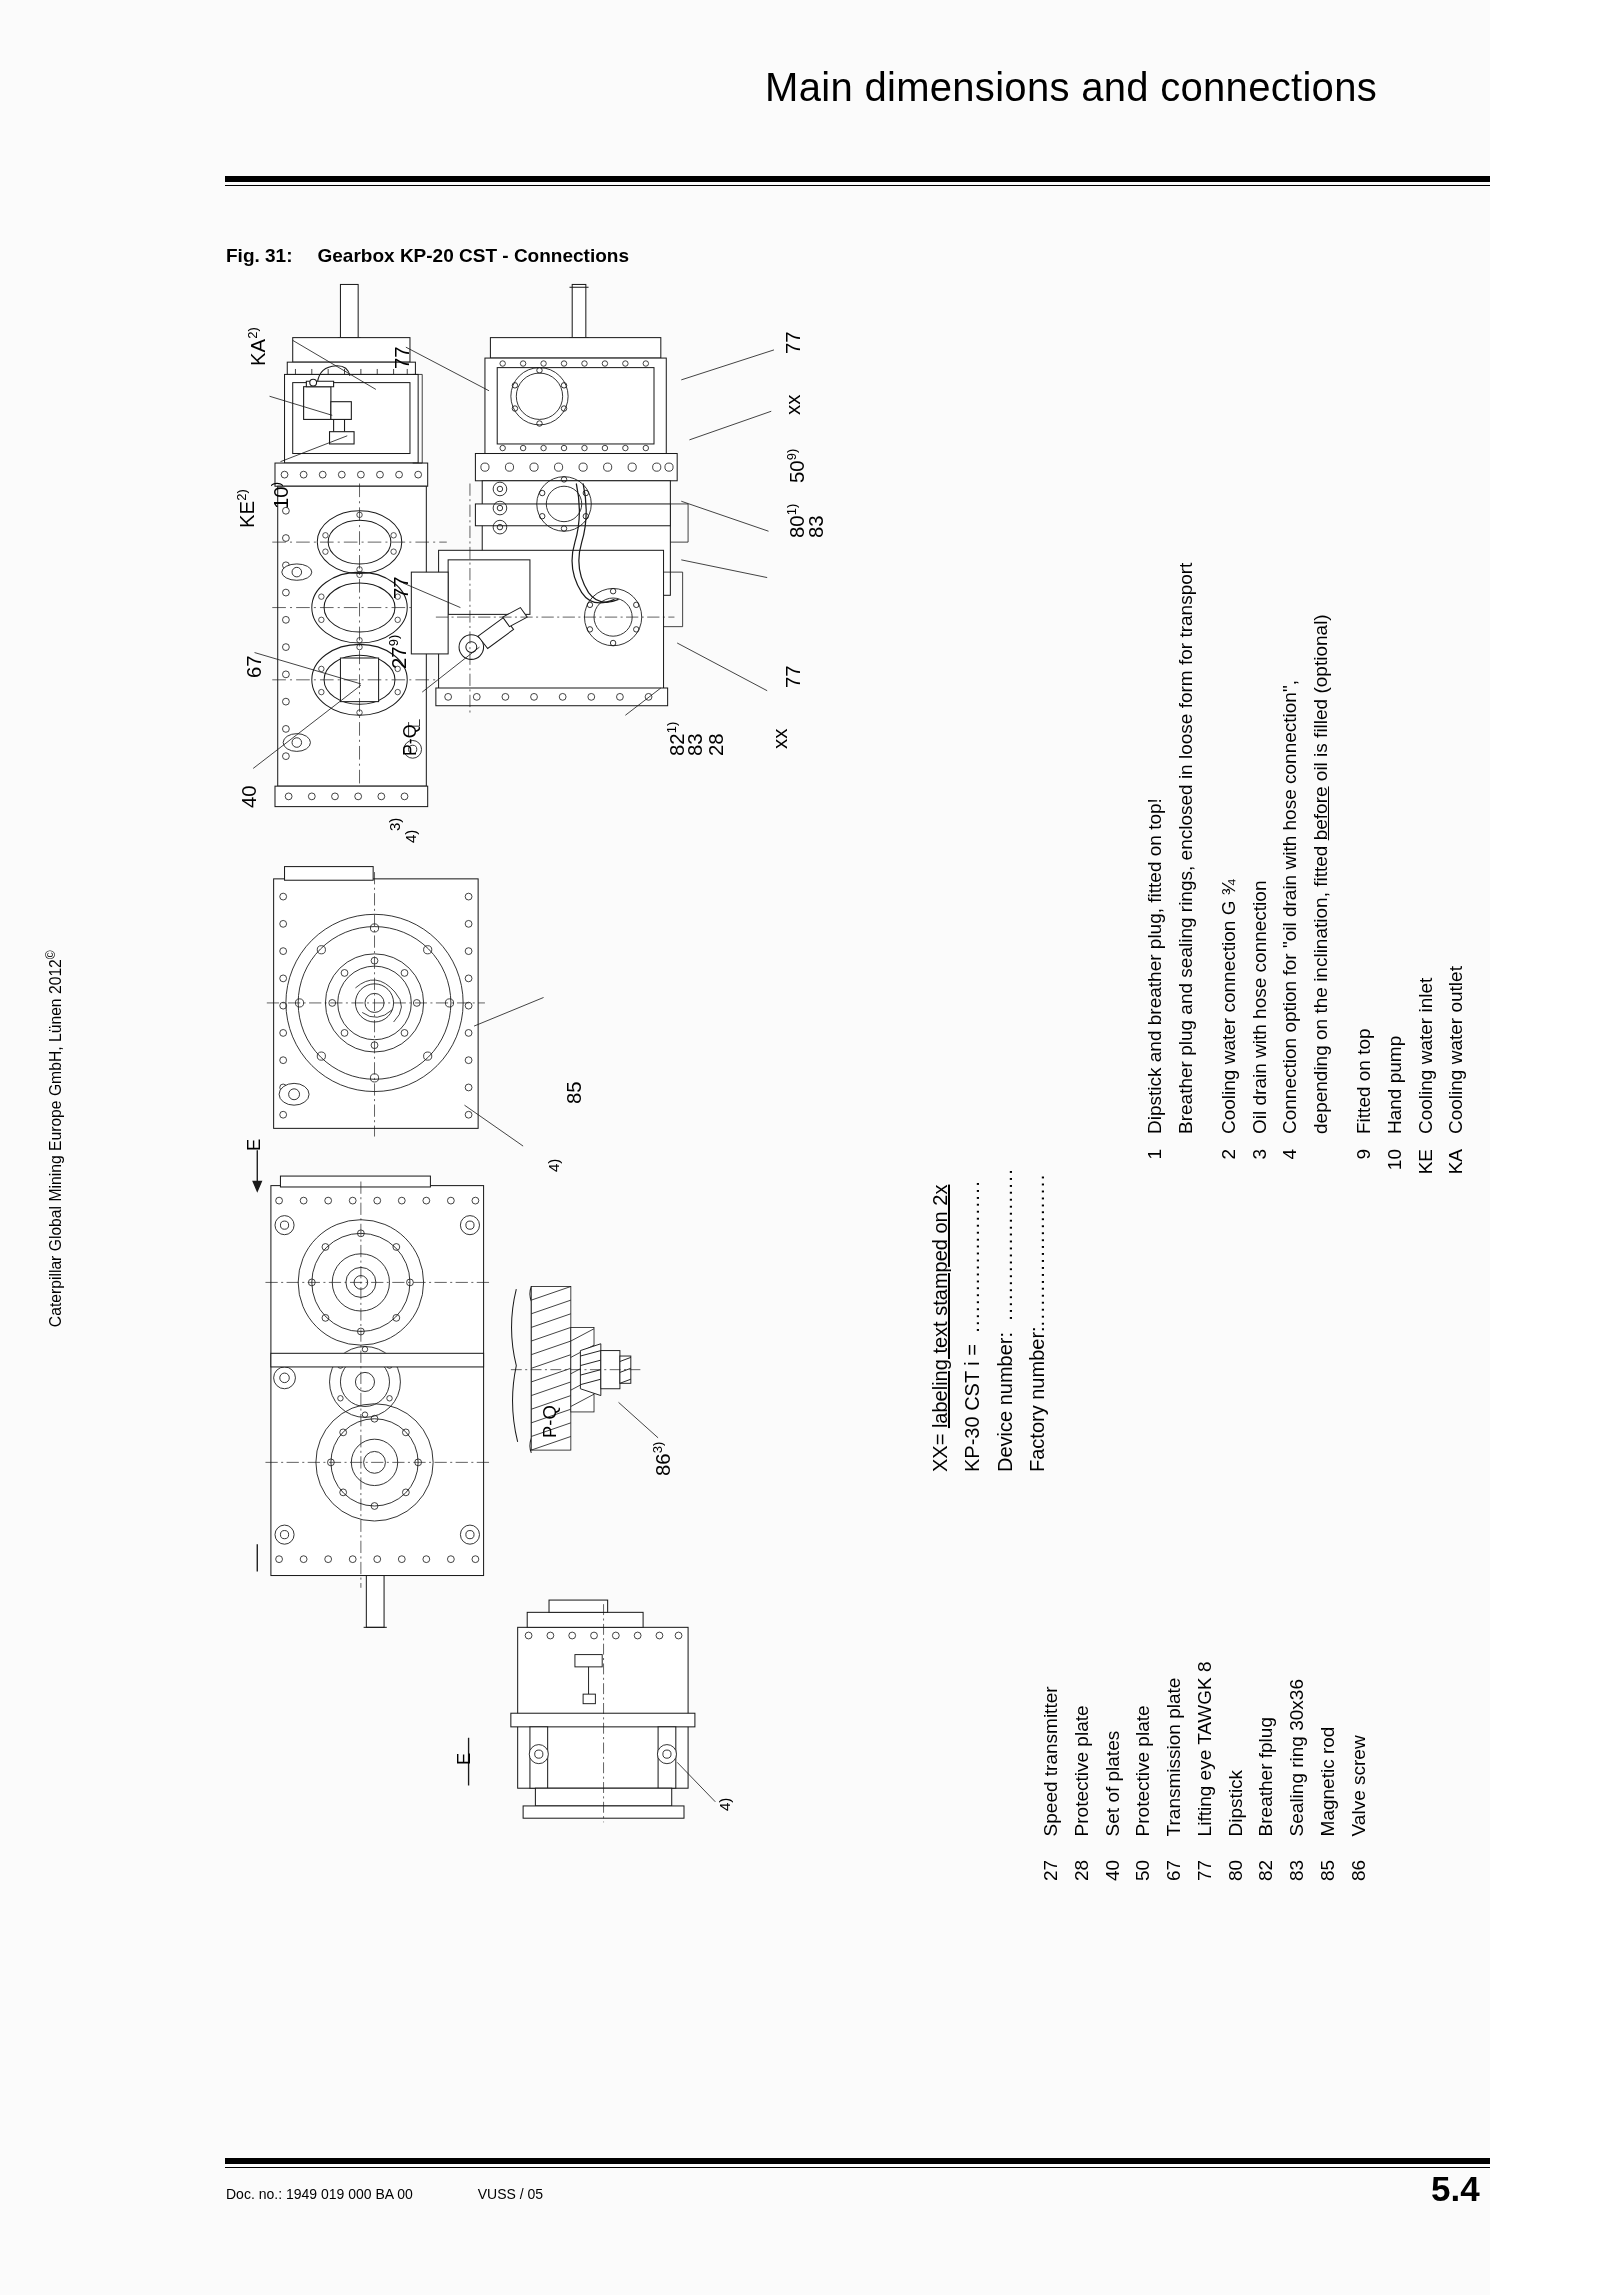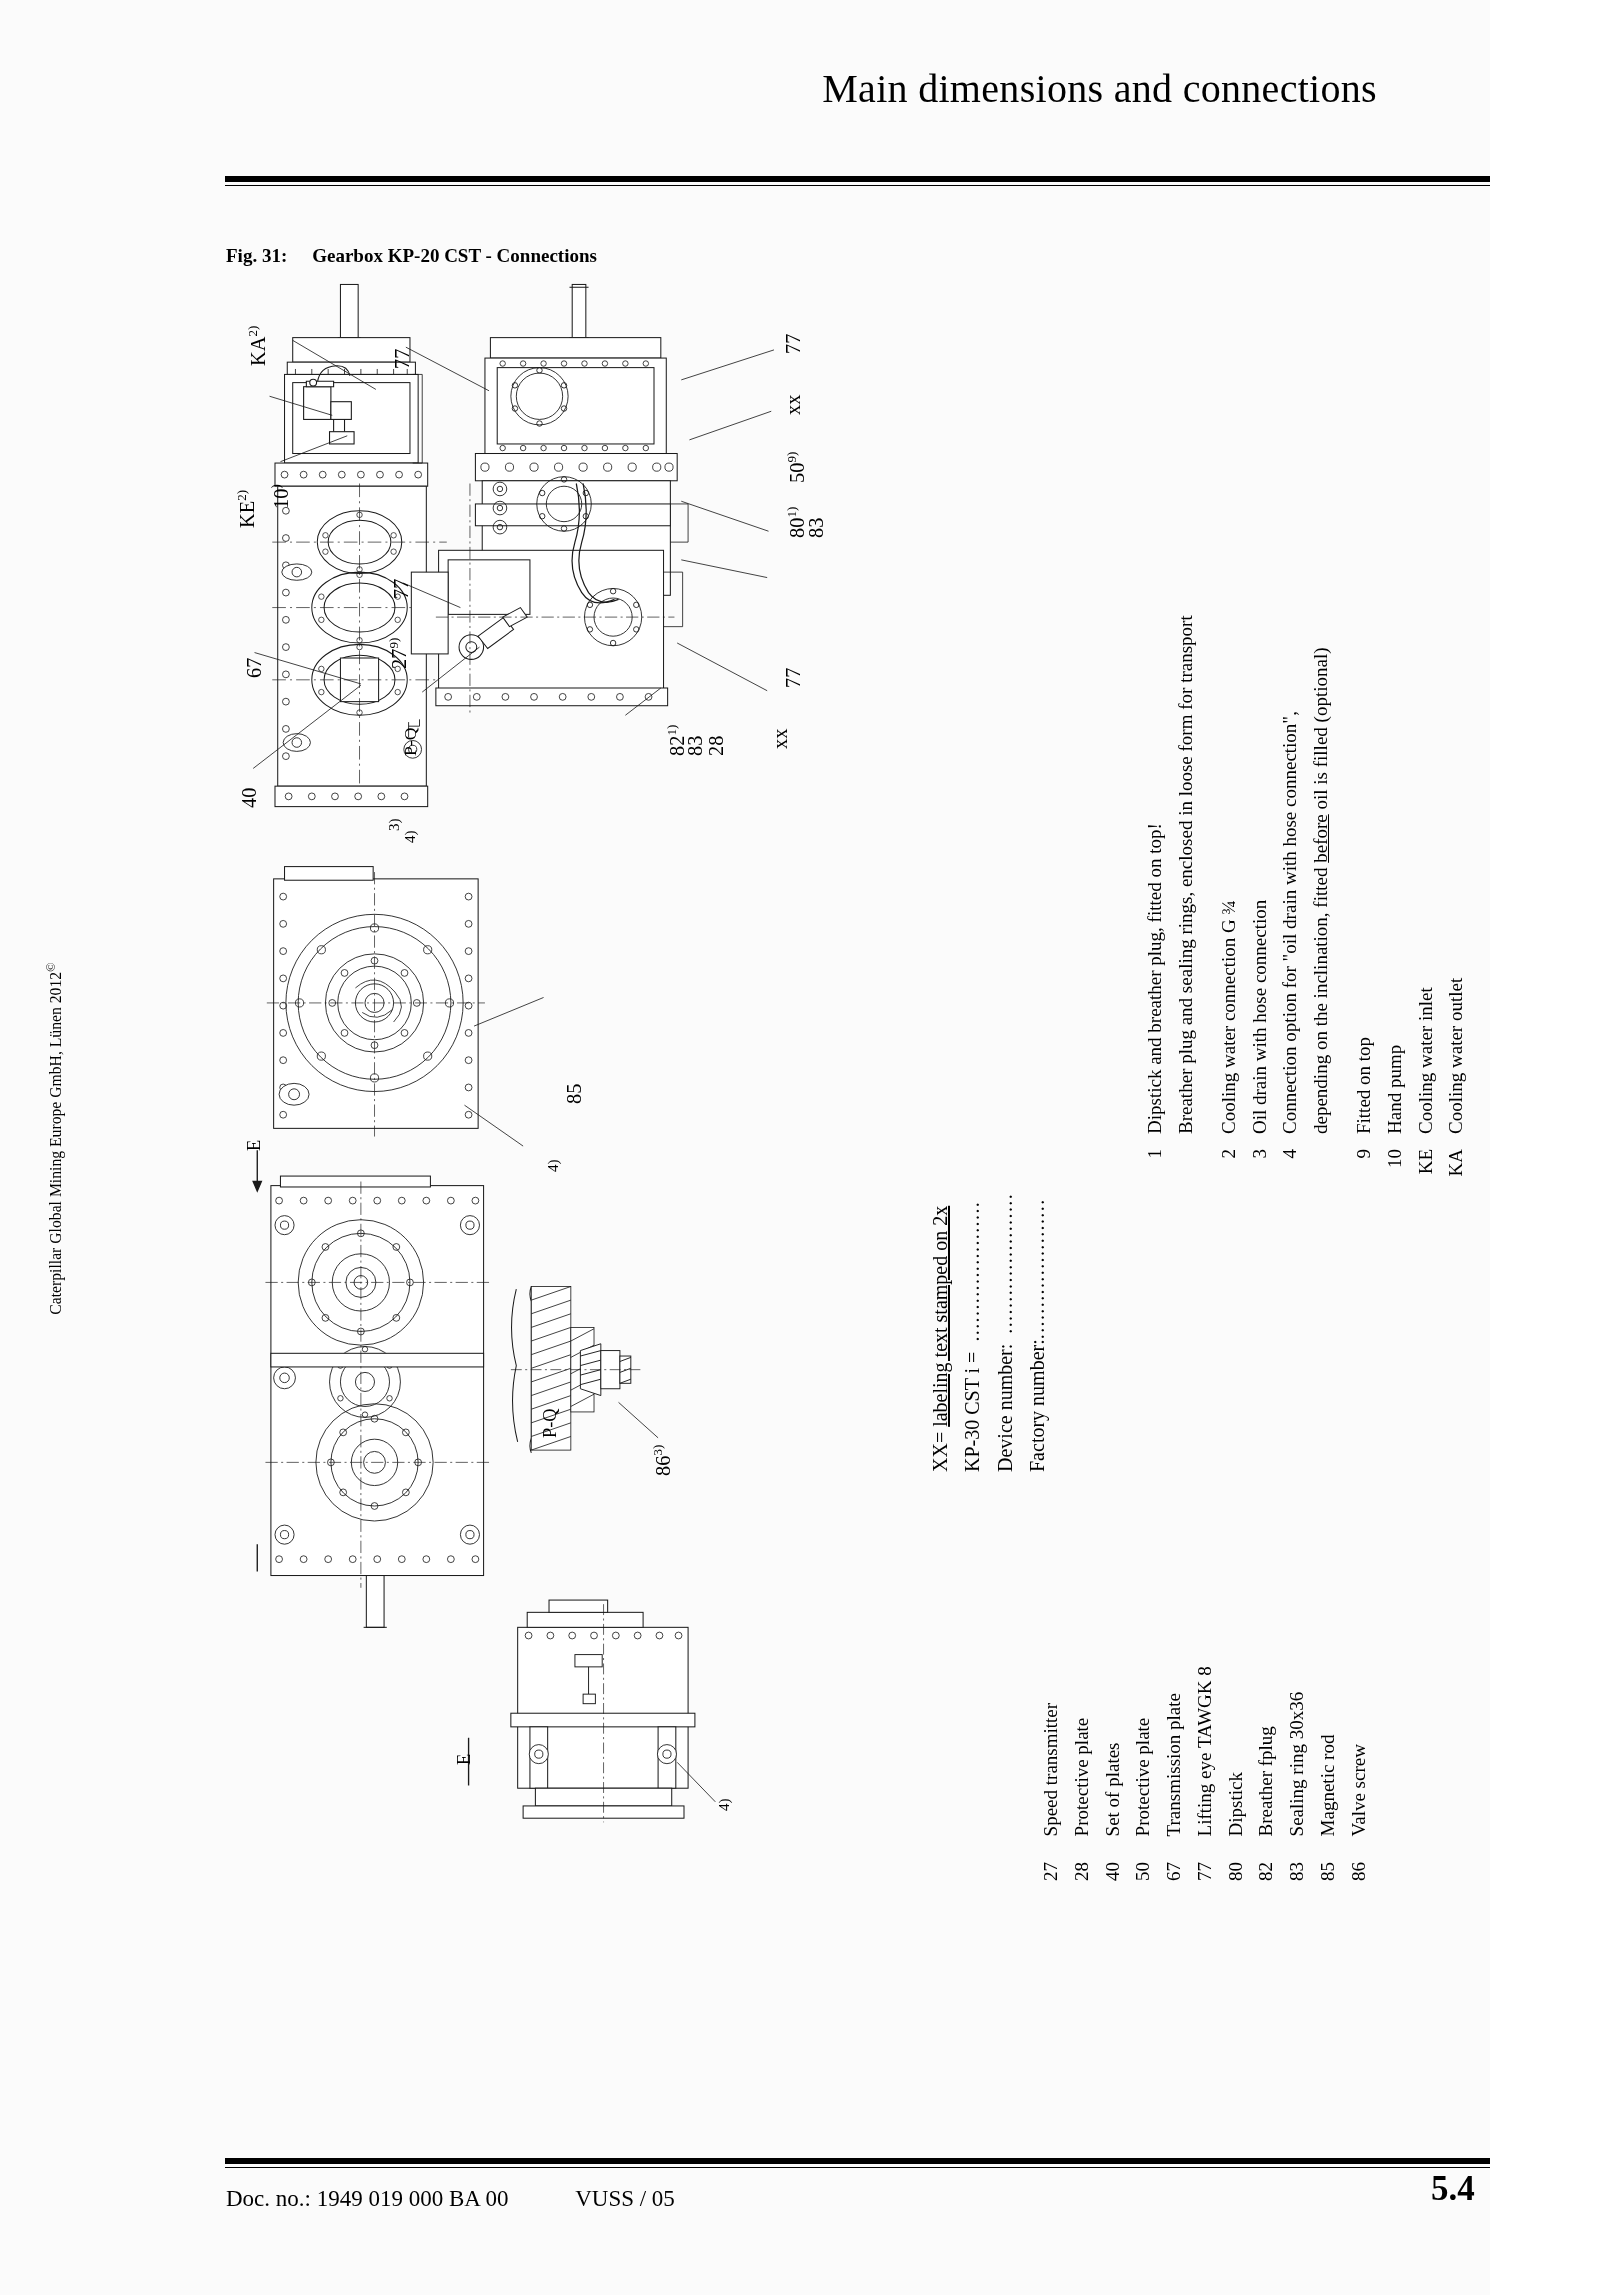--- a/index.html
+++ b/index.html
@@ -10,21 +10,20 @@
   body {
     font-family: "Liberation Sans", sans-serif;
     color: #000000;
   }
   #page {
     position: relative;
     width: 1490px;
     height: 2295px;
     background: #fbfbfb;
     overflow: hidden;
-    font-family: Liberation Serif, serif;
   }
 
   
   #header-title {
     position: absolute;
     left: 225px;
     top: 65px;
     width: 1152px;
     text-align: right;
     font-size: 40px;
@@ -173,21 +172,21 @@
     left: 225px;
     top: 2167px;
     width: 1278px;
     height: 1.4px;
     background: #000;
   }
   #footer-doc {
     position: absolute;
     left: 226px;
     top: 2186px;
-    font-size: 23px;
+    font-size: 14px;
     white-space: nowrap;
   }
   #footer-doc .vuss { margin-left: 61px; }
   #page-number {
     position: absolute;
     left: 1431px;
     top: 2169px;
     font-size: 35px;
     font-weight: bold;
     white-space: nowrap;

